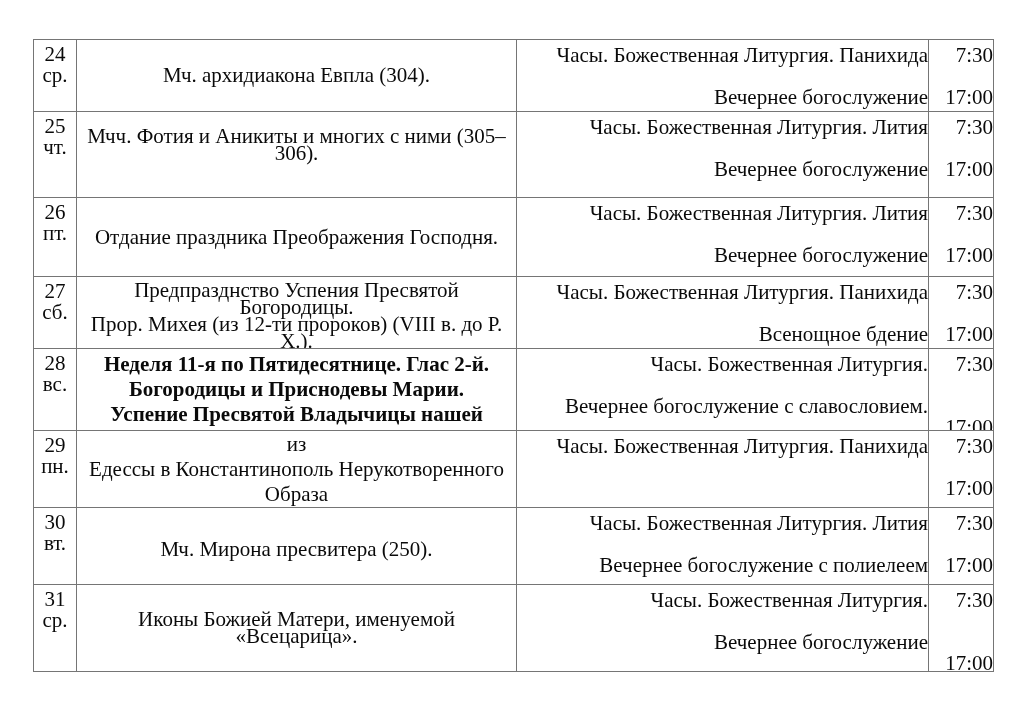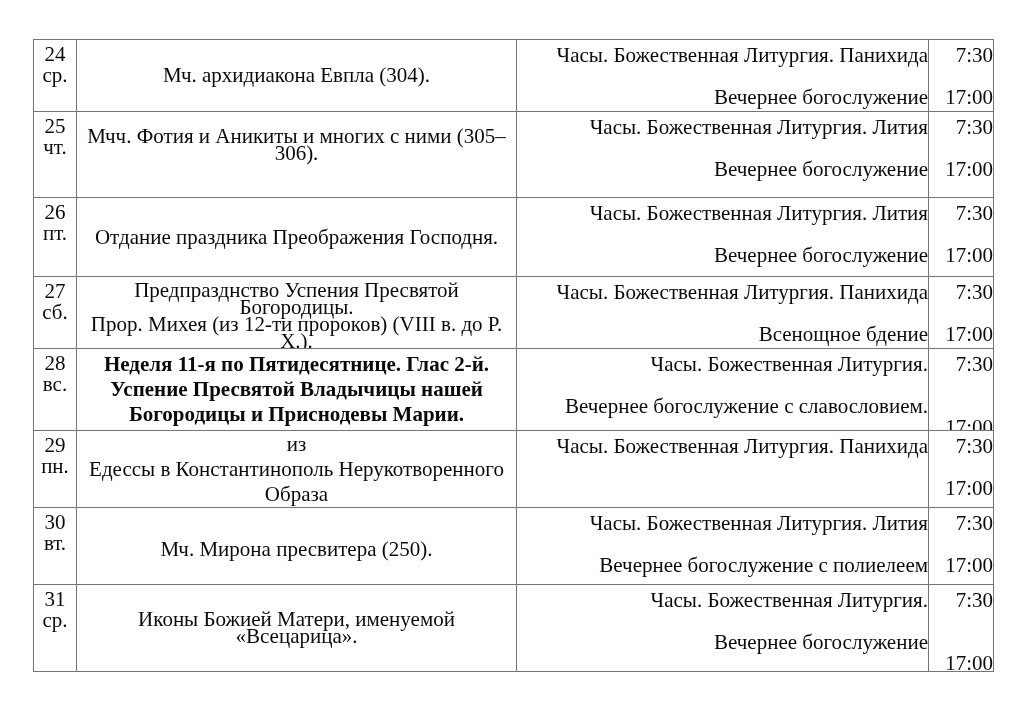--- a/index.html
+++ b/index.html
@@ -138,22 +138,22 @@
       <div class="sline blank"></div>
       <div class="sline">17:00</div>
     </div>
 
     <div class="cell date">
       <div class="line">28</div>
       <div class="line">вс.</div>
     </div>
     <div class="cell desc spread bold">
       <div class="dline">Неделя 11-я по Пятидесятнице. Глас 2-й.</div>
+      <div class="dline">Богородицы и Приснодевы Марии.</div>
       <div class="dline">Успение Пресвятой Владычицы нашей</div>
-      <div class="dline">Богородицы и Приснодевы Марии.</div>
     </div>
     <div class="cell services">
       <div class="sline">Часы. Божественная Литургия.</div>
       <div class="sline blank"></div>
       <div class="sline">Вечернее богослужение с славословием.</div>
     </div>
     <div class="cell time">
       <div class="sline">7:30</div>
       <div class="sline blank"></div>
       <div class="sline blank"></div>

